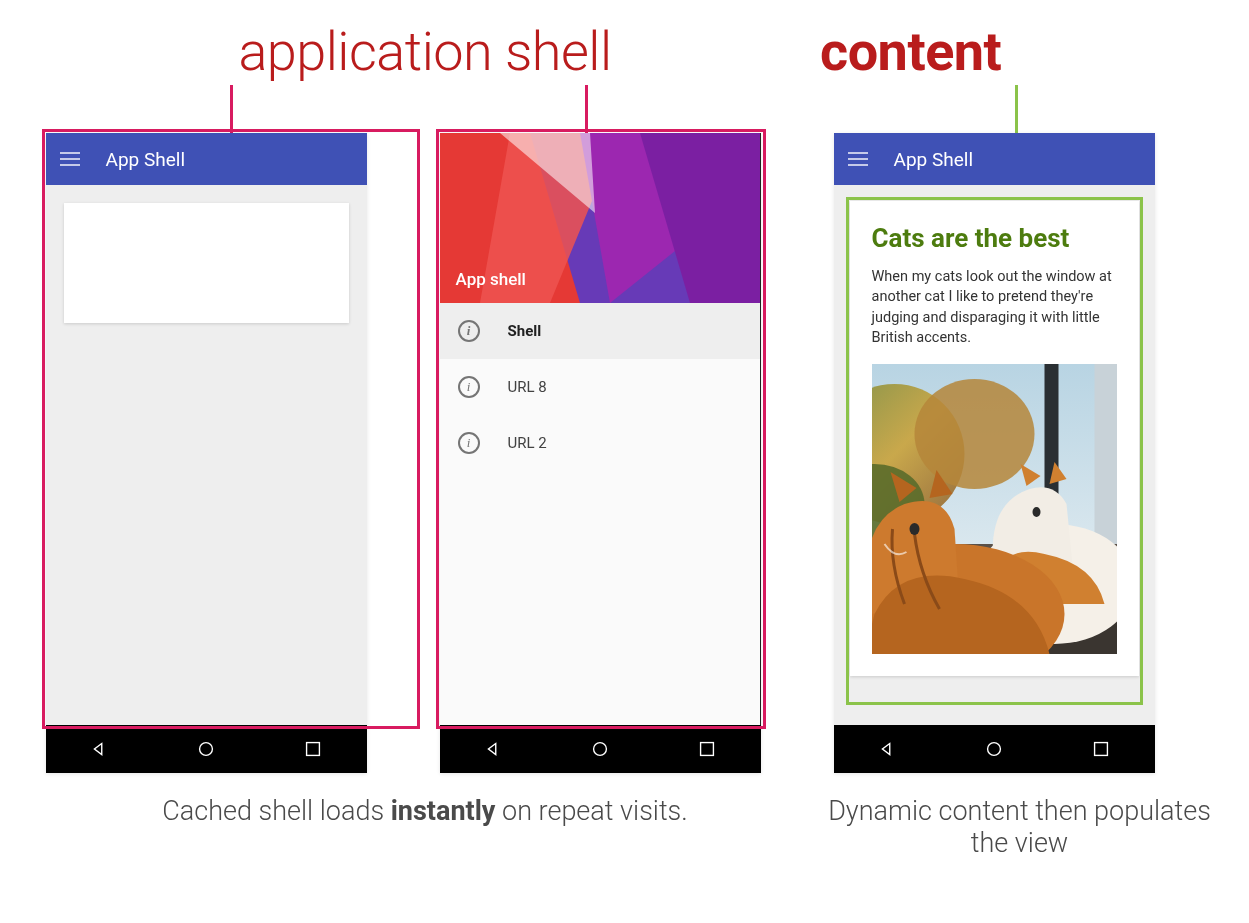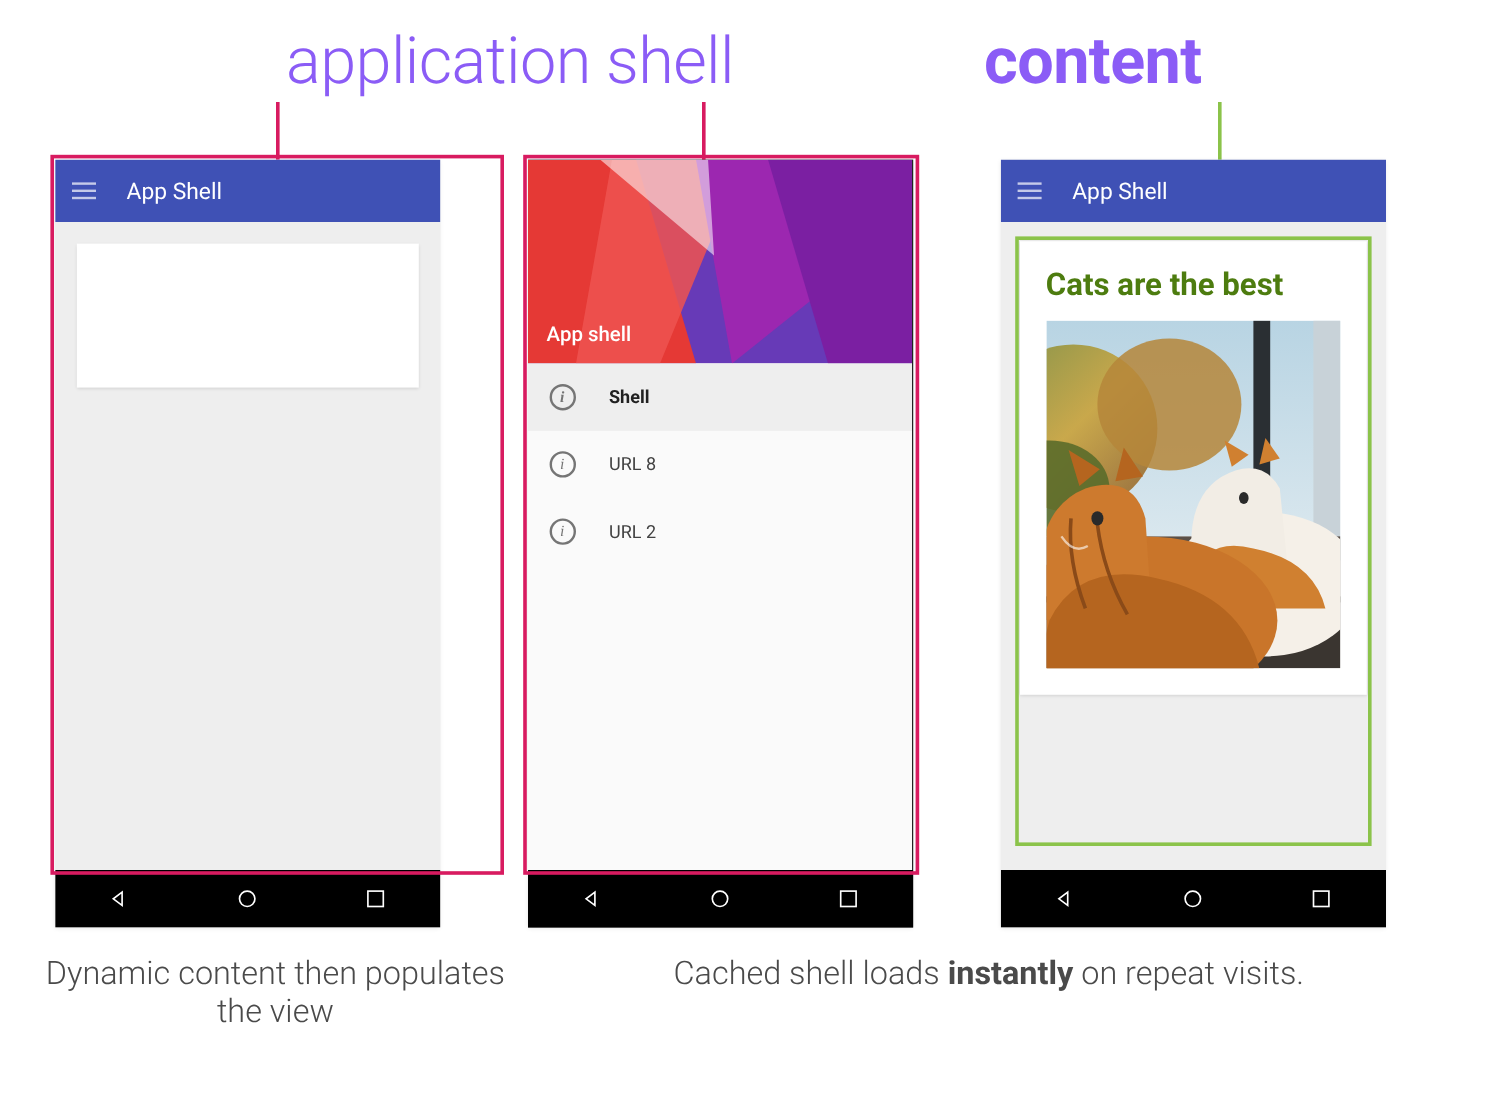--- a/index.html
+++ b/index.html
@@ -12,21 +12,21 @@
     padding: 20px 30px;
   }
   .headings {
     display: flex;
     width: 100%;
     margin-bottom: 10px;
   }
   .heading {
     font-size: 54px;
     font-weight: 300;
-    color: #8b5cf6;
+    color: #b91c1c;
     letter-spacing: -0.5px;
   }
   .h-appshell {
     flex: 0 0 790px;
     text-align: center;
   }
   .h-content {
     flex: 1;
     text-align: left;
     font-weight: bold;
@@ -325,20 +325,21 @@
             <span></span>
             <span></span>
             <span></span>
           </div>
         <div class="app-title">App Shell</div>
       </div>
       <div class="phone-body">
         <div class="content-highlight" style="top:12px;left:12px;right:12px;bottom:20px;"></div>
         <div class="content-card">
           <div class="content-title">Cats are the best</div>
+          <div class="content-text">When my cats look out the window at another cat I like to pretend they're judging and disparaging it with little British accents.</div>
           <div class="cat-image">
             <svg viewBox="0 0 300 290" preserveAspectRatio="xMidYMid slice">
               <defs>
                 <linearGradient id="sky" x1="0" y1="0" x2="0" y2="1">
                   <stop offset="0" stop-color="#b8d4e3"></stop>
                   <stop offset="1" stop-color="#d9e7ee"></stop>
                 </linearGradient>
                 <linearGradient id="foliage" x1="0" y1="0" x2="1" y2="1">
                   <stop offset="0" stop-color="#7a8b3a"></stop>
                   <stop offset="0.5" stop-color="#c9a23a"></stop>
@@ -387,17 +388,17 @@
         <svg viewBox="0 0 24 24" fill="none" stroke="#fff" stroke-width="1.5">
             <rect x="5" y="5" width="14" height="14"></rect>
           </svg>
       </div>
     </div>
   </div>
 
 </div>
 
 <div class="captions">
-  <div class="caption caption-right">Dynamic content then populates the view</div>
   <div class="caption caption-left">
     <span>Cached shell loads </span><strong>instantly</strong><span> on repeat visits.</span>
   </div>
+  <div class="caption caption-right">Dynamic content then populates the view</div>
 </div>
 
 </body></html>

